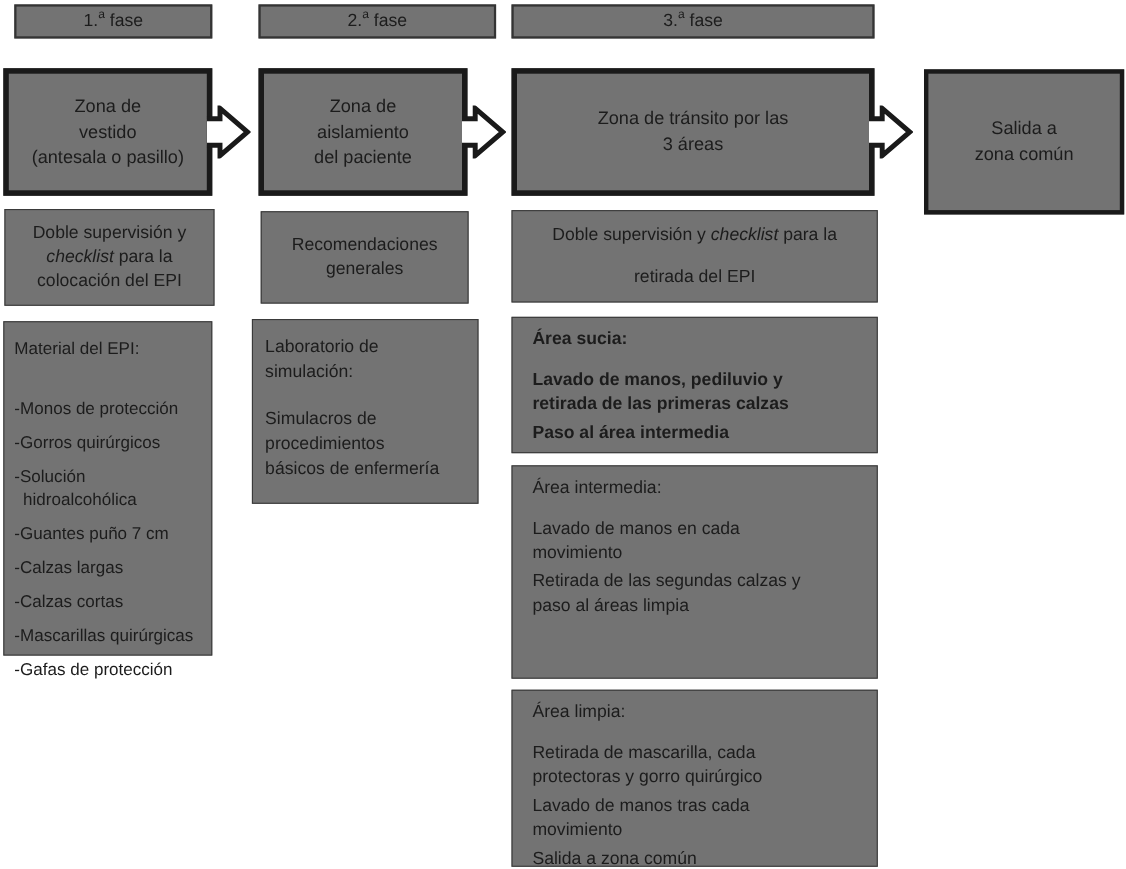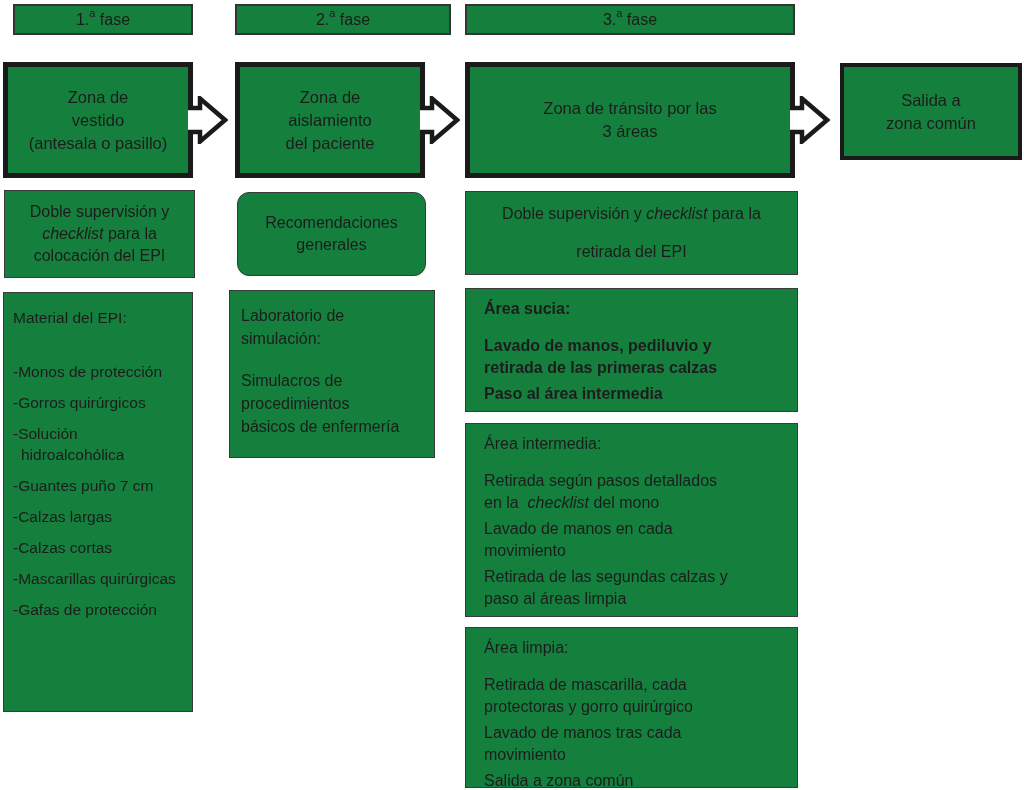--- a/index.html
+++ b/index.html
@@ -1,21 +1,21 @@
 <!DOCTYPE html>
 <html><head>
 <meta charset="utf-8">
 <style>
   html,body { margin:0; padding:0; background:#ffffff; }
   .page {
     position:relative; width:1024px; height:790px; background:#ffffff;
     font-family:"Liberation Sans","DejaVu Sans",sans-serif; color:#1c1c1c;
     overflow:hidden;
   }
-  .abs { position:absolute; box-sizing:border-box; background:#15803d; }
+  .abs { position:absolute; box-sizing:border-box; background:#737373; }
 
   
   .phase {
     border:2px solid #343434;
     display:flex; align-items:center; justify-content:center;
     font-size:16px;
   }
   .phase sup { font-size:11px; position:relative; top:-1px; line-height:0; }
 
   
@@ -88,42 +88,42 @@
 
   <div class="abs zone" style="left:465px; top:62px; width:330px; height:116px;text-align:right;">
     <div>Zona de tránsito por las</div>
     <div>3 áreas</div>
   </div>
 
   <svg class="arrow" style="left:790px; top:96px;" width="40" height="48" viewBox="0 0 40 48">
     <path d="M 0 12 H 12 V 2.5 L 37 24 L 12 45.5 V 36 H 0" fill="#ffffff" stroke="#1a1a1a" stroke-width="4.5" stroke-miterlimit="10"></path>
   </svg>
 
-  <div class="abs zone zone-salida" style="left:840px; top:63px; width:182px; height:97px;">
+  <div class="abs zone zone-salida" style="left:840px; top:63px; width:182px; height:132px;">
     <div>Salida a</div>
     <div>zona común</div>
   </div>
 
   <div class="abs cap" style="left:4px; top:190px; width:191px; height:88px;">
     <div><span>Doble supervisión y</span></div>
     <div><span class="it">checklist</span><span> para la</span></div>
     <div><span>colocación del EPI</span></div>
   </div>
 
-  <div class="abs cap" style="left:237px; top:192px; width:189px; height:84px;border-radius:12px;">
+  <div class="abs cap" style="left:237px; top:192px; width:189px; height:84px;">
     <div>Recomendaciones</div>
     <div>generales</div>
   </div>
 
   <div class="abs cap" style="left:465px; top:191px; width:333px; height:84px;gap:16px;">
     <div><span>Doble supervisión y </span><span class="it">checklist</span><span> para la</span></div>
     <div>retirada del EPI</div>
   </div>
 
-  <div class="abs panel material" style="left:3px; top:292px; width:190px; height:420px;">
+  <div class="abs panel material" style="left:3px; top:292px; width:190px; height:304px;">
     <div class="mat-title">Material del EPI:</div>
     <div class="mat-item">-Monos de protección</div>
     <div class="mat-item">-Gorros quirúrgicos</div>
     <div class="mat-item">-Solución hidroalcohólica</div>
     <div class="mat-item">-Guantes puño 7 cm</div>
     <div class="mat-item">-Calzas largas</div>
     <div class="mat-item">-Calzas cortas</div>
     <div class="mat-item">-Mascarillas quirúrgicas</div>
     <div class="mat-item">-Gafas de protección</div>
   </div>
@@ -147,24 +147,20 @@
       <div>retirada de las primeras calzas</div>
     </div>
     <div class="para">
       <div>Paso al área intermedia</div>
     </div>
   </div>
 
   <div class="abs panel area" style="left:465px; top:423px; width:333px; height:194px;">
     <div class="area-title">Área intermedia:</div>
     <div class="para">
-      <div>Retirada según pasos detallados</div>
-      <div><span>en la&nbsp; </span><span class="it">checklist</span><span> del mono</span></div>
-    </div>
-    <div class="para">
       <div>Lavado de manos en cada</div>
       <div>movimiento</div>
     </div>
     <div class="para" style="margin-bottom:0;">
       <div>Retirada de las segundas calzas y</div>
       <div>paso al áreas limpia</div>
     </div>
   </div>
 
   <div class="abs panel area" style="left:465px; top:627px; width:333px; height:161px;">

